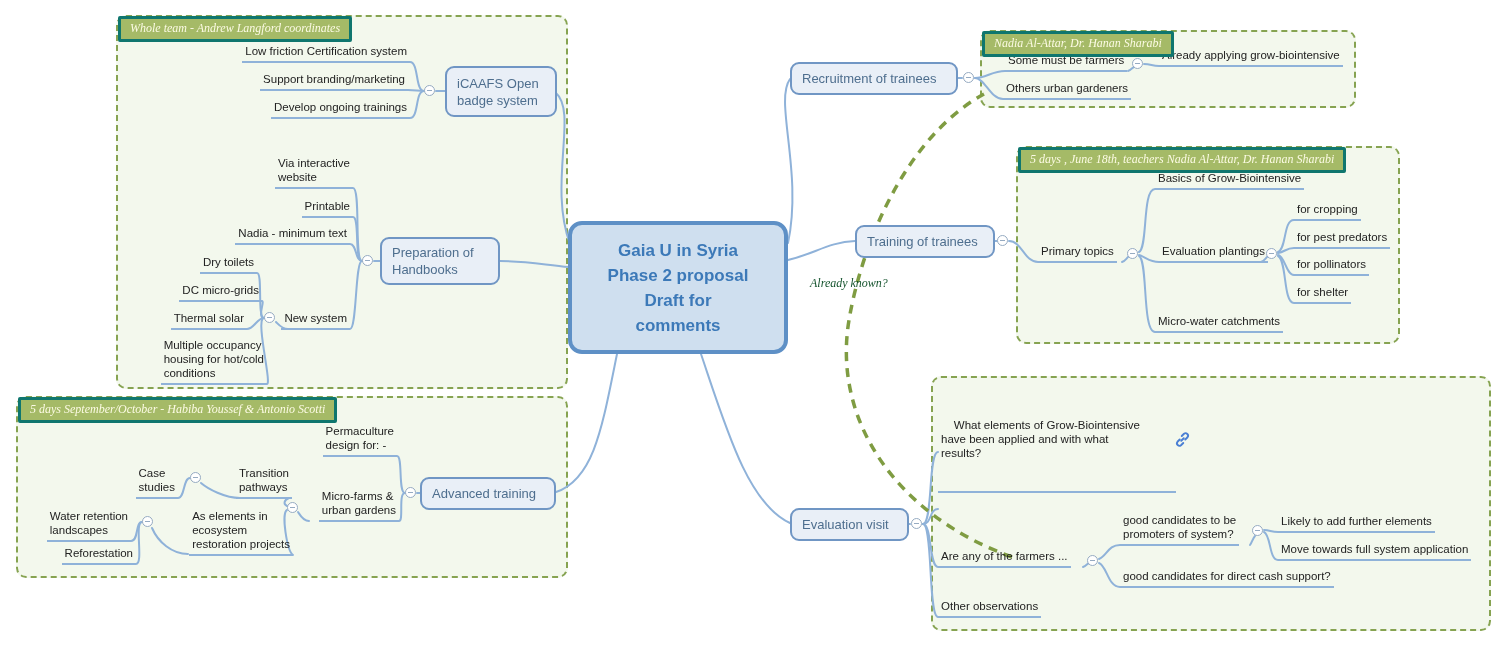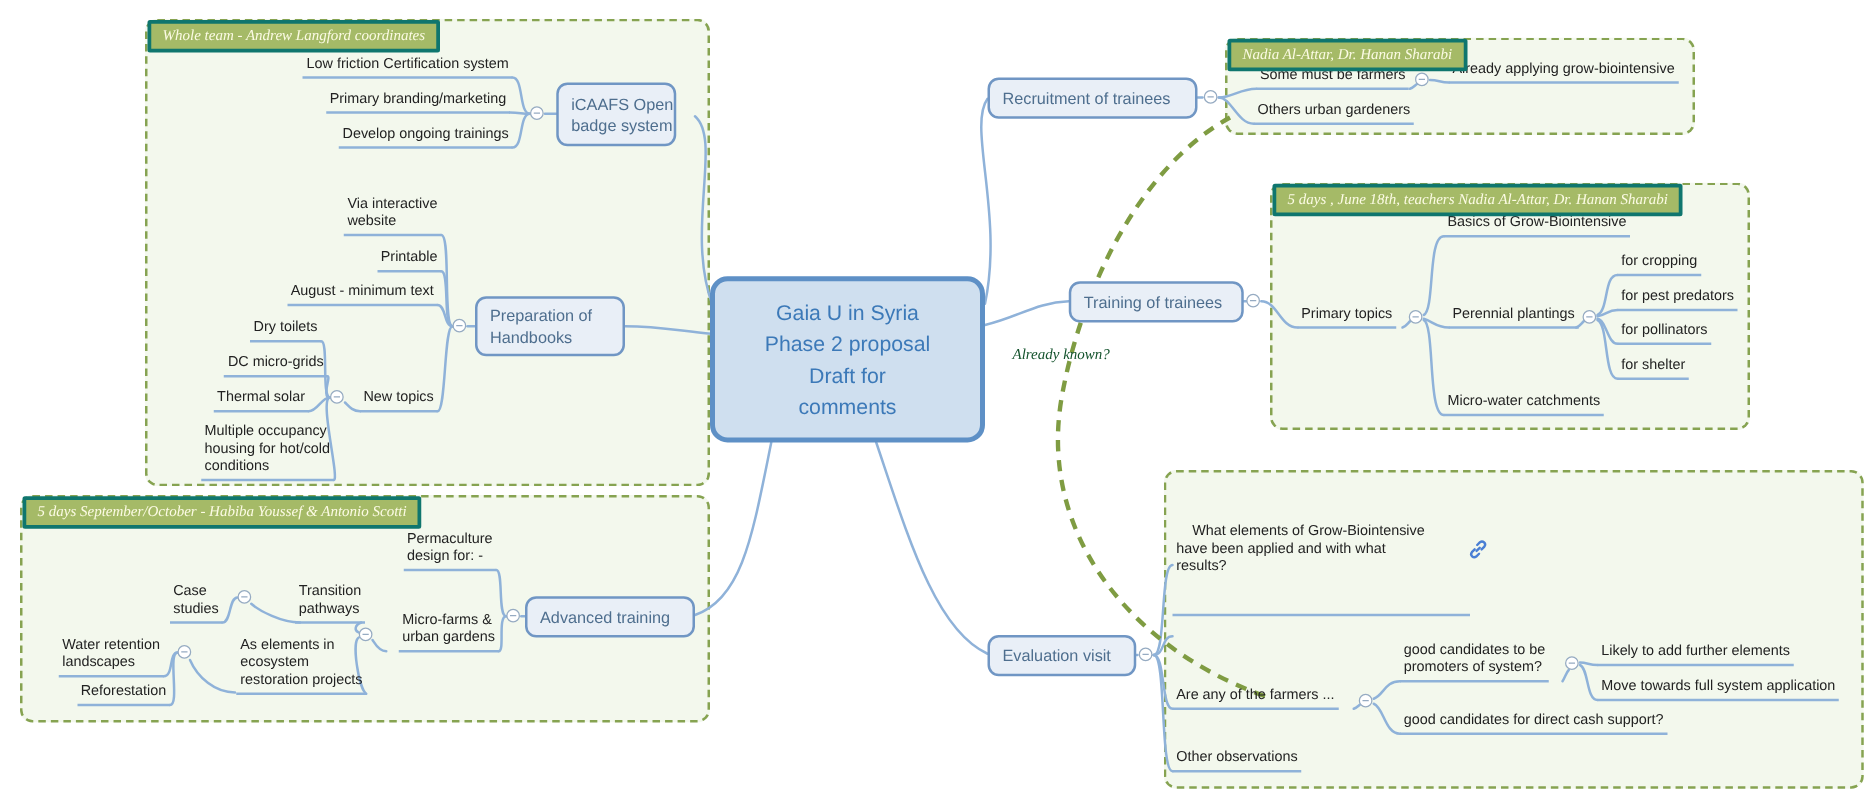--- a/index.html
+++ b/index.html
@@ -15,21 +15,21 @@
   .garrow{stroke:#7f9c42;stroke-width:3.5;stroke-dasharray:9 7;stroke-linecap:butt}
   .leaf{position:absolute;z-index:3;white-space:pre;font-size:11.5px;line-height:14px;color:#222222;
         border-bottom:2px solid #8fb2d9;padding:0 3px 3px 3px}
   .haslink{padding-right:36px}
   .linkicon{position:absolute;right:4px;top:13px;width:17px;height:17px;cursor:pointer}
   .tbox{position:absolute;z-index:3;display:flex;align-items:center;justify-content:flex-start;
         background:#e9eff7;border:2px solid #7096c4;border-radius:9px;color:#4e6e8e;
         font-size:13px;line-height:17px;padding:0 10px;white-space:pre}
   .central{position:absolute;z-index:4;display:flex;align-items:center;justify-content:center;text-align:center;
         background:#cfdfef;border:4px solid #5e90c6;border-radius:14px;color:#3c79b8;
-        font-size:17px;line-height:25px;font-weight:normal;white-space:pre}
+        font-size:17px;line-height:25px;font-weight:bold;white-space:pre}
   .minus{position:absolute;width:11px;height:11px;border-radius:50%;background:#ffffff;border:1px solid #96abc2;
         display:flex;align-items:center;justify-content:center;z-index:5;cursor:pointer}
   .minus::after{content:"";width:5px;height:1.5px;background:#96abc2;display:block}
   .arrow-label{position:absolute;z-index:3;font:italic 12px "Liberation Serif",serif;color:#14532d;white-space:nowrap}
 </style>
 </head>
 <body>
 
 <div class="canvas">
 
@@ -119,38 +119,38 @@
   <div class="glabel" style="left:118px;top:16px">Whole team - Andrew Langford coordinates</div>
   <div class="glabel" style="left:18px;top:397px">5 days September/October - Habiba Youssef &amp; Antonio Scotti</div>
   <div class="glabel" style="left:982px;top:31px">Nadia Al-Attar, Dr. Hanan Sharabi</div>
   <div class="glabel" style="left:1018px;top:147px">5 days , June 18th, teachers Nadia Al-Attar, Dr. Hanan Sharabi</div>
 
   <div class="central" style="left:568px;top:221px;width:220px;height:133px">Gaia U in Syria
 Phase 2 proposal
 Draft for
 comments</div>
 
-  <div class="tbox" style="left:445px;top:66px;width:96px;height:51px">iCAAFS Open
+  <div class="tbox" style="left:445px;top:66px;width:112px;height:51px">iCAAFS Open
 badge system</div>
   <div class="tbox" style="left:420px;top:477px;width:136px;height:33px">Advanced training</div>
   <div class="tbox" style="left:380px;top:237px;width:120px;height:48px">Preparation of
 Handbooks</div>
   <div class="tbox" style="left:790px;top:62px;width:168px;height:33px">Recruitment of trainees</div>
   <div class="tbox" style="left:855px;top:225px;width:140px;height:33px">Training of trainees</div>
   <div class="tbox" style="left:790px;top:508px;width:119px;height:33px">Evaluation visit</div>
 
   <div class="leaf" style="right:1091px;top:44px">Low friction Certification system</div>
-  <div class="leaf" style="right:1093px;top:72px">Primary branding/marketing</div>
+  <div class="leaf" style="right:1093px;top:72px">Support branding/marketing</div>
   <div class="leaf" style="right:1091px;top:100px">Develop ongoing trainings</div>
 
   <div class="leaf" style="right:1148px;top:156px">Via interactive
 website</div>
   <div class="leaf" style="right:1148px;top:199px">Printable</div>
-  <div class="leaf" style="right:1151px;top:226px">August - minimum text</div>
-  <div class="leaf" style="right:1151px;top:311px">New topics</div>
+  <div class="leaf" style="right:1151px;top:226px">Nadia - minimum text</div>
+  <div class="leaf" style="right:1151px;top:311px">New system</div>
   <div class="leaf" style="right:1244px;top:255px">Dry toilets</div>
   <div class="leaf" style="right:1239px;top:283px">DC micro-grids</div>
   <div class="leaf" style="right:1254px;top:311px">Thermal solar</div>
   <div class="leaf" style="right:1234px;top:338px">Multiple occupancy
 housing for hot/cold
 conditions</div>
 
   <div class="leaf" style="right:1104px;top:424px">Permaculture
 design for: -</div>
   <div class="leaf" style="right:1102px;top:489px">Micro-farms &amp;
@@ -165,21 +165,21 @@
   <div class="leaf" style="right:1370px;top:509px">Water retention
 landscapes</div>
   <div class="leaf" style="right:1365px;top:546px">Reforestation</div>
 
   <div class="leaf" style="left:1005px;top:53px">Some must be farmers</div>
   <div class="leaf" style="left:1159px;top:48px">Already applying grow-biointensive</div>
   <div class="leaf" style="left:1003px;top:81px">Others urban gardeners</div>
 
   <div class="leaf" style="left:1038px;top:244px">Primary topics</div>
   <div class="leaf" style="left:1155px;top:171px">Basics of Grow-Biointensive</div>
-  <div class="leaf" style="left:1159px;top:244px">Perennial plantings</div>
+  <div class="leaf" style="left:1159px;top:244px">Evaluation plantings</div>
   <div class="leaf" style="left:1294px;top:202px">for cropping</div>
   <div class="leaf" style="left:1294px;top:230px">for pest predators</div>
   <div class="leaf" style="left:1294px;top:257px">for pollinators</div>
   <div class="leaf" style="left:1294px;top:285px">for shelter</div>
   <div class="leaf" style="left:1155px;top:314px">Micro-water catchments</div>
 
   <div class="leaf haslink" style="left:938px;top:404px">
     <span>What elements of Grow-Biointensive
 have been applied and with what
 results?</span>

